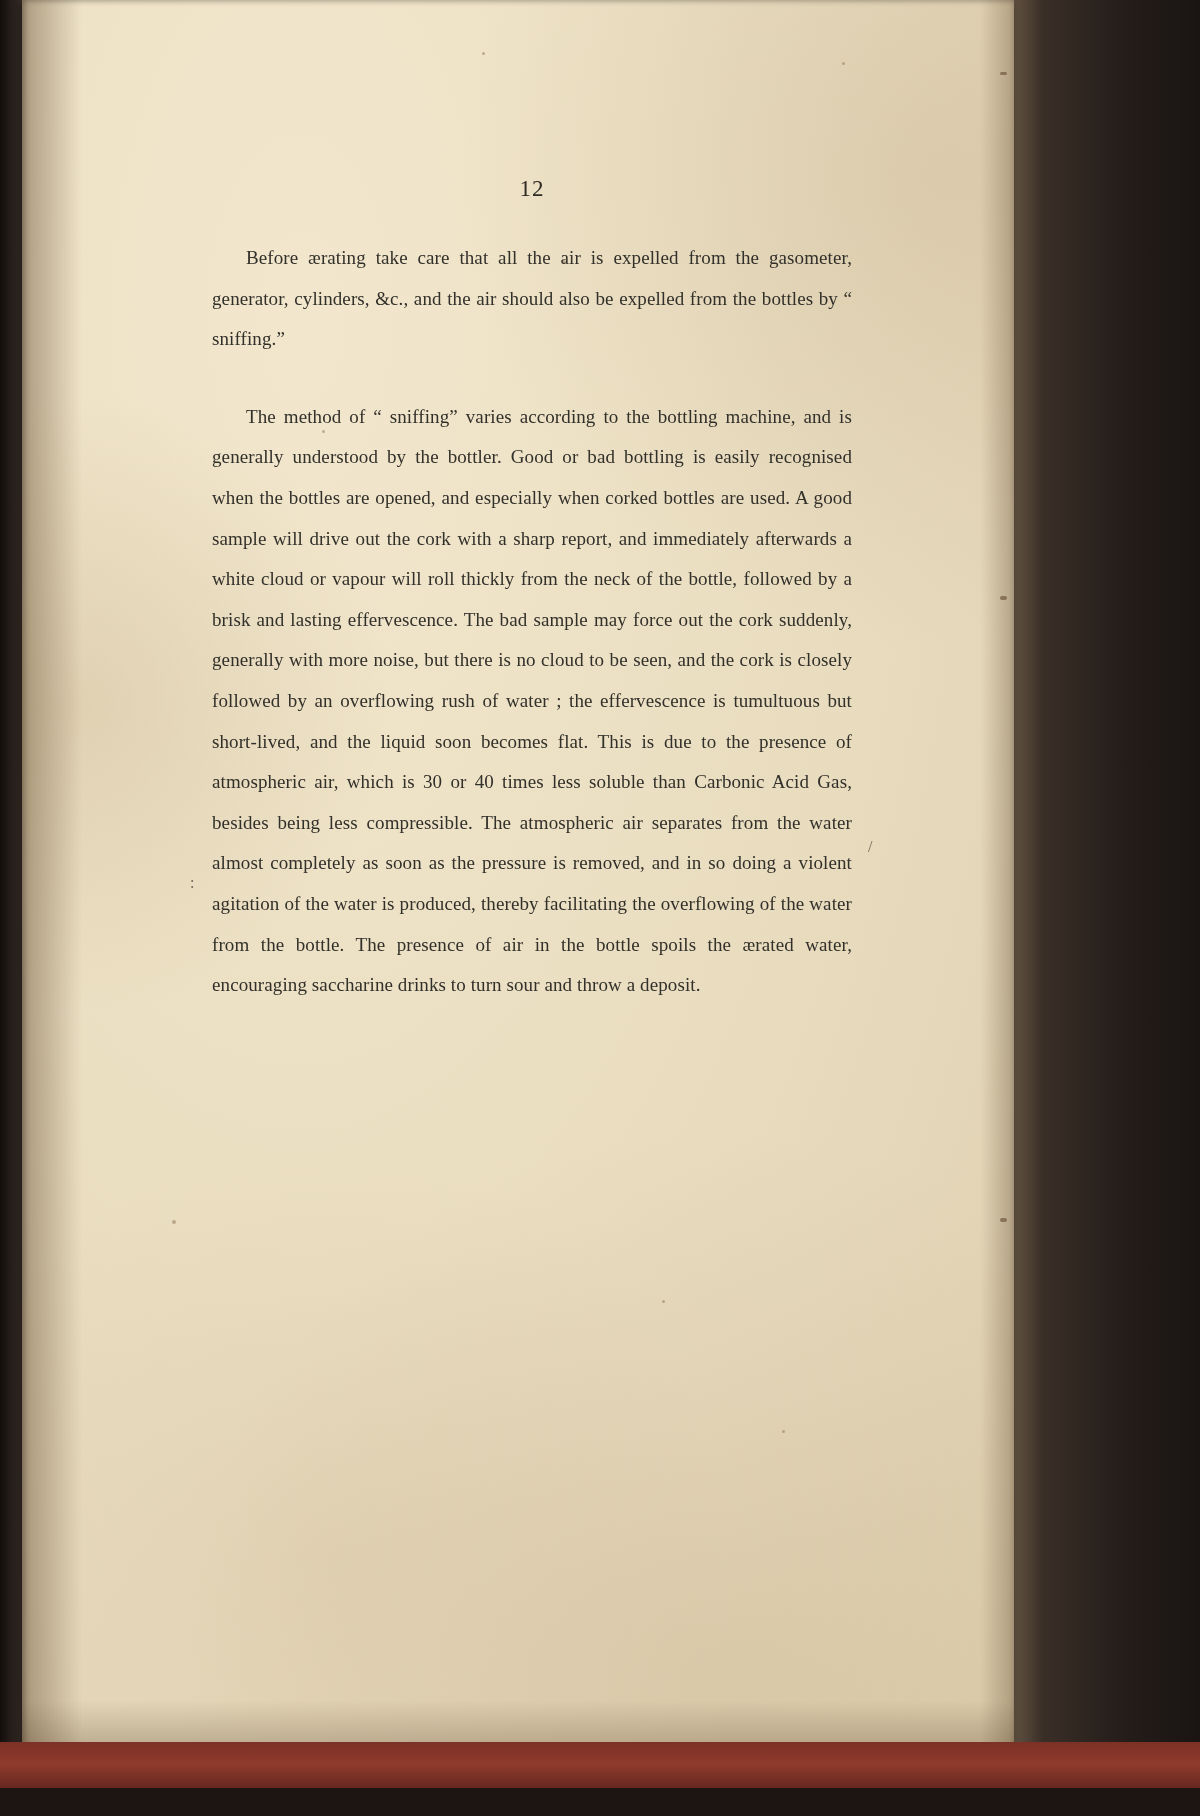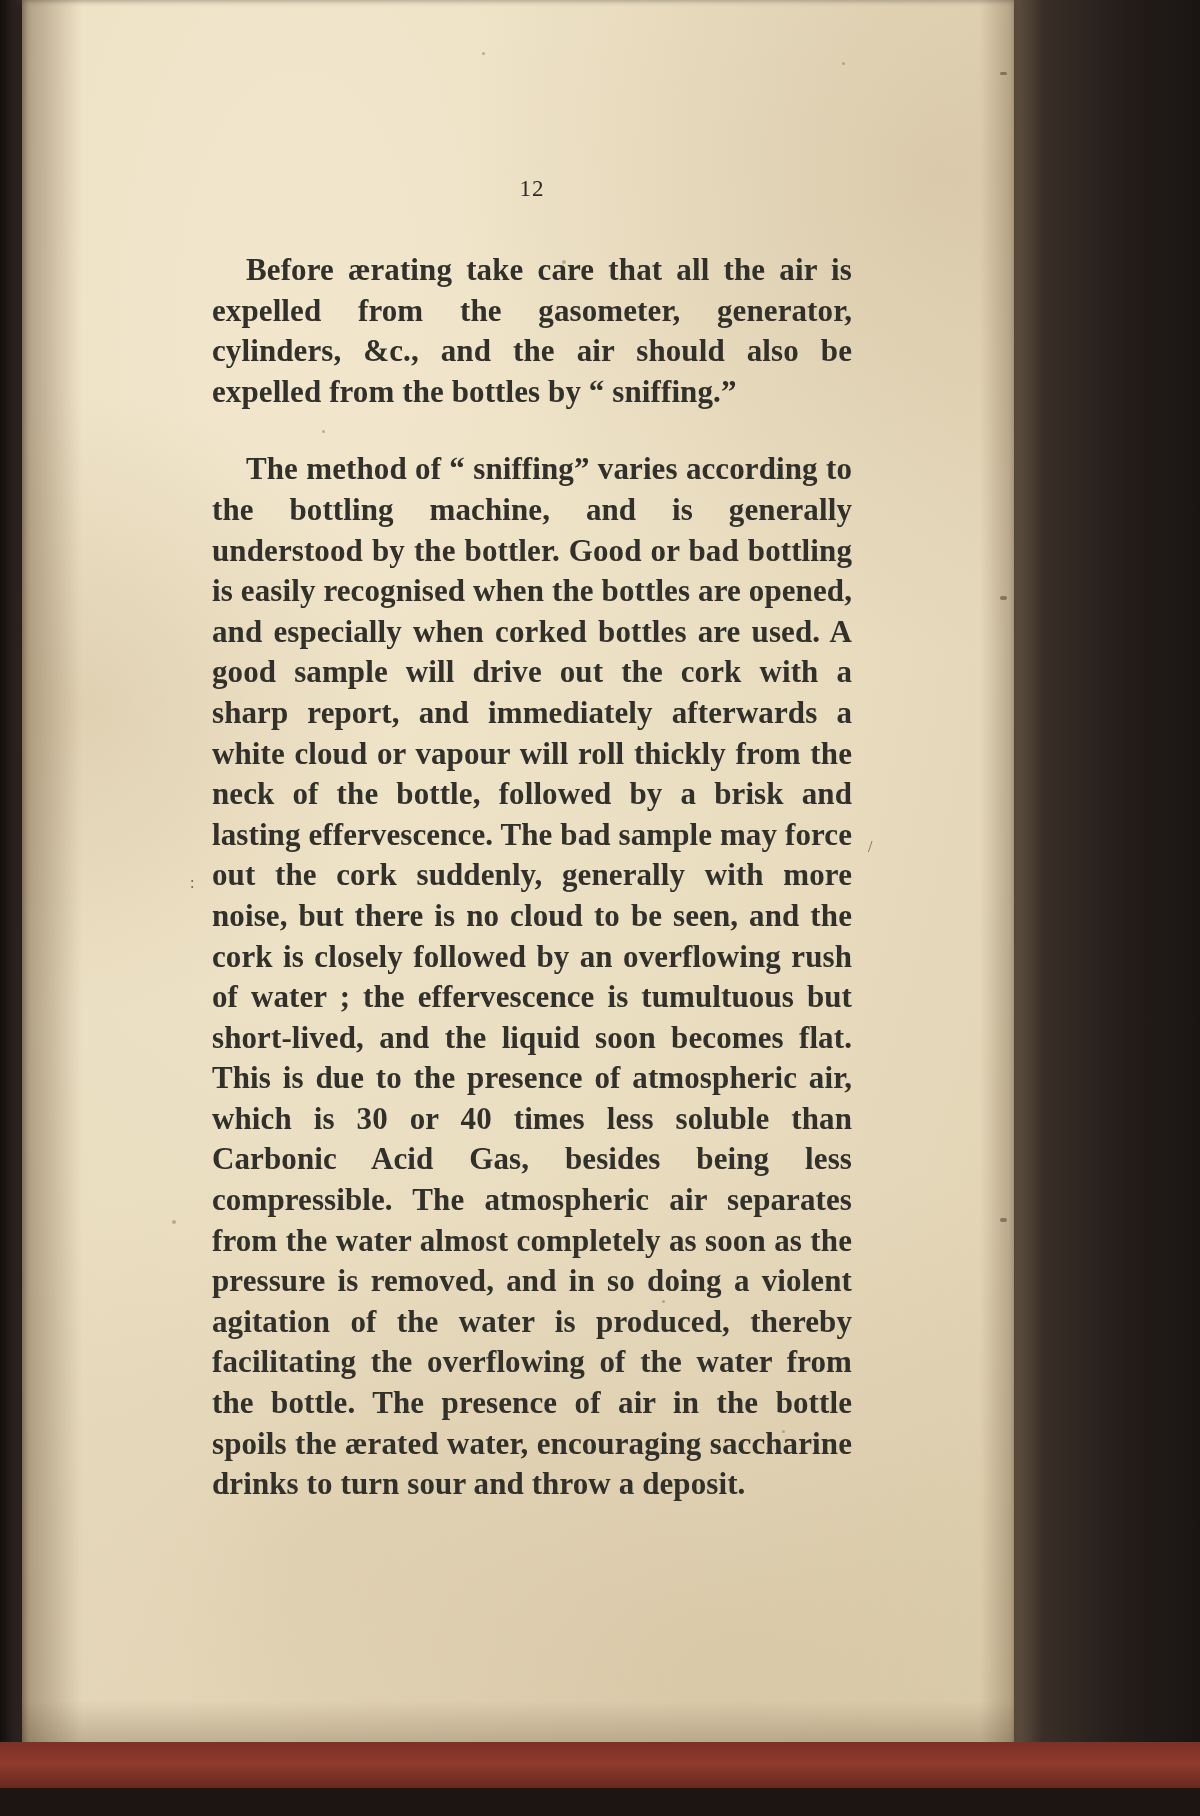--- a/index.html
+++ b/index.html
@@ -113,32 +113,31 @@
     top: 176px;
     width: 640px;
     z-index: 3;
   }
 
   #folio {
     text-align: center;
     font-size: 23px;
     color: #2e2a24;
     letter-spacing: 1px;
-    margin-bottom: 48px;
+    margin-bottom: 36px;
   }
 
   .para {
-    font-size: 31px;
+    font-size: 19px;
     line-height: 40.6px;
     color: #32302a;
     text-align: justify;
     text-justify: inter-word;
     margin: 0;
     letter-spacing: 0.1px;
-    font-weight: bold;
   }
   .para + .para {
     margin-top: 37px;
   }
   .para .indent {
     display: inline-block;
     width: 34px;
   }
 
   

